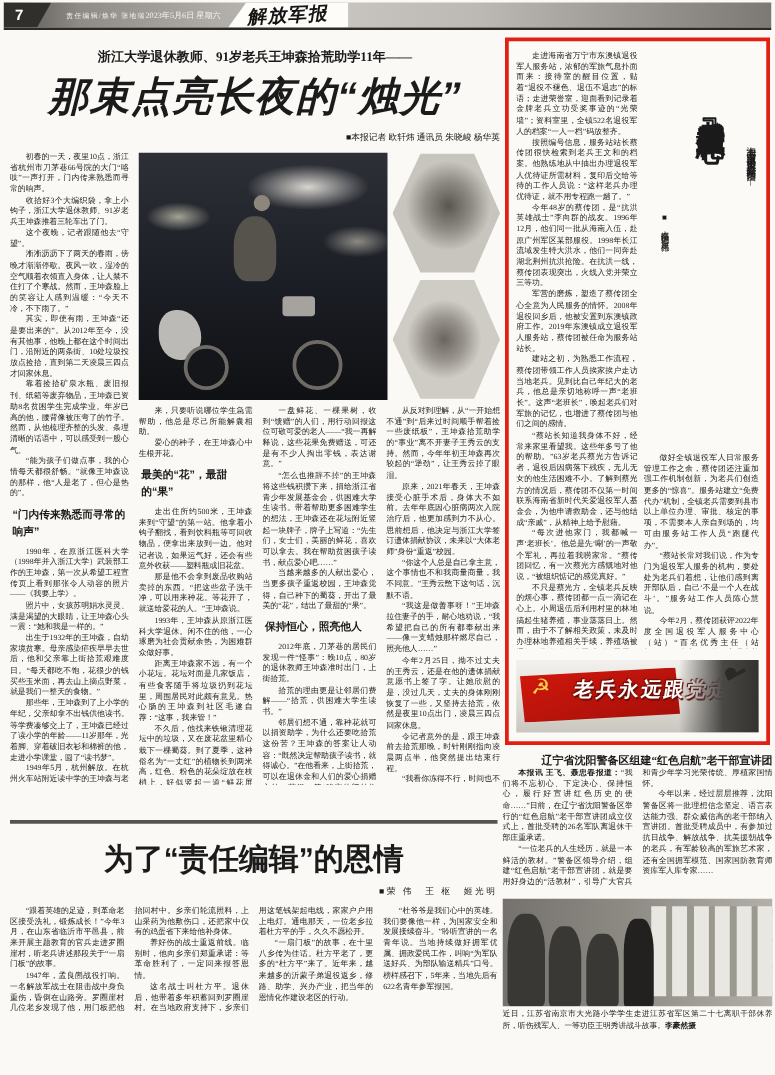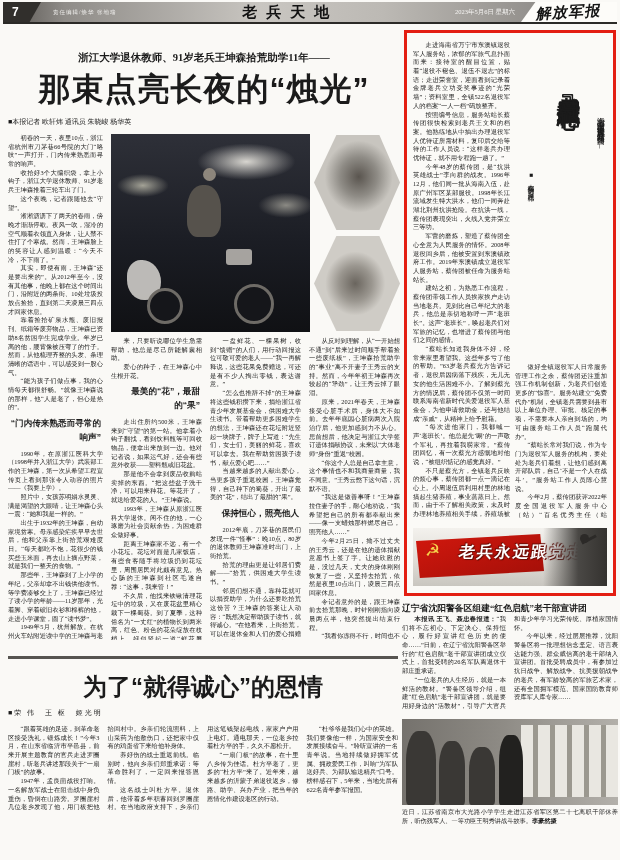--- a/index.html
+++ b/index.html
@@ -15,27 +15,27 @@
   .sectiontitle{flex:1;text-align:center;font-family:"Liberation Sans",sans-serif;font-weight:900;
        font-size:15px;letter-spacing:9px;text-indent:9px;color:#121212;white-space:nowrap;}
   .date{font-size:6.5px;color:#f6f5f3;margin-right:6px;white-space:nowrap;}
   .masthead{width:96px;height:20px;background:#fdfcf9;clip-path:polygon(15% 0,100% 0,100% 100%,0 100%);
        display:flex;align-items:center;justify-content:center;}
   .masthead span{font-weight:bold;font-size:15px;transform:skewX(-12deg) rotate(-3deg);letter-spacing:1px;color:#151515;}
   
   .bodytext{font-size:6.3px;line-height:1.38;text-align:justify;overflow:hidden;}
   .bodytext p{margin:0;text-indent:2em;}
   .subhead{font-family:"Liberation Sans",sans-serif;font-weight:bold;font-size:8.6px;line-height:1.6;
-       text-align:right;margin:5px 2px;text-indent:0 !important;}
-  
-  .main{position:absolute;left:8px;top:44px;width:392px;height:626px;overflow:hidden;}
+       text-align:left;margin:5px 2px;text-indent:0 !important;}
+  
+  .main{position:absolute;left:8px;top:32px;width:392px;height:626px;overflow:hidden;}
   .kicker{text-align:center;font-weight:bold;font-size:10.5px;margin:7px 0 2px;}
   .headline1{text-align:center;font-family:"Liberation Sans",sans-serif;font-weight:900;
-       font-size:32px;letter-spacing:1px;margin:3px 0 5px;white-space:nowrap;}
-  .byline1{text-align:left;font-size:7px;margin-bottom:7px;}
+       font-size:32px;letter-spacing:1px;margin:3px 0 5px;white-space:nowrap;font-style:italic;}
+  .byline1{text-align:right;font-size:7px;margin-bottom:7px;}
   .grid{display:grid;grid-template-columns:95px 1fr 1fr 1fr;grid-template-rows:198px 1fr;
        column-gap:8px;row-gap:5px;height:506px;overflow:hidden;}
   .colA{grid-row:1/3;grid-column:1;}
   .photo-wrap{grid-column:2/5;grid-row:1;display:flex;gap:4px;}
   .photo-night{flex:1;position:relative;overflow:hidden;background:
        radial-gradient(70px 26px at 68% 14%,#d8d6d0 0%,rgba(216,214,208,.2) 55%,transparent 70%),
        radial-gradient(36px 16px at 16% 26%,#a3a296 0%,transparent 72%),
        radial-gradient(40px 18px at 88% 36%,#8b8a84 0%,transparent 70%),
        linear-gradient(180deg,#2e3038 0%,#1b1d24 55%,#101114 100%);}
   .rider{position:absolute;left:38%;top:26%;width:34px;height:52px;background:#56524c;border-radius:45% 45% 30% 30%;}
@@ -45,21 +45,21 @@
   .w1{left:18%;} .w2{left:62%;width:34px;height:34px;}
   .basket{position:absolute;left:58%;bottom:34%;width:26px;height:16px;background:#c9c6bf;border-radius:3px;opacity:.8;}
   .hexcol{width:86px;display:flex;flex-direction:column;gap:4px;}
   .hex{flex:1;clip-path:polygon(26% 1%,76% 1%,100% 50%,76% 99%,26% 99%,0 50%);
        background:radial-gradient(34px 36px at 52% 44%,#5a554f 0%,#8f8c86 55%,#c8c5bf 100%);}
   .hex.h2{background:radial-gradient(30px 32px at 48% 50%,#6a655e 0%,#9a968f 55%,#cfccc6 100%);}
   
   .divider{position:absolute;left:8px;top:656px;width:390px;height:3px;background:#565450;}
   .door{position:absolute;left:8px;top:663px;width:390px;height:197px;overflow:hidden;}
   .headline3{text-align:center;font-family:"Liberation Sans",sans-serif;font-weight:900;font-size:24px;margin:8px 0 5px;}
-  .byline3{text-align:left;font-size:7px;letter-spacing:2px;margin-bottom:7px;}
+  .byline3{text-align:right;font-size:7px;letter-spacing:2px;margin-bottom:7px;}
   .doorcols{column-count:4;column-gap:8px;height:126px;overflow:hidden;}
   
   .redbox{position:absolute;left:404px;top:30px;width:212px;height:566px;border:3px solid #e31e12;
        background:#fbfaf7;box-sizing:border-box;}
   .redinner{position:relative;width:100%;height:100%;}
   .v1{position:absolute;left:6px;top:8px;width:97px;height:478px;}
   .v2{position:absolute;left:108px;top:330px;width:92px;height:156px;}
   .vhead{position:absolute;right:28px;top:45px;height:295px;writing-mode:vertical-rl;
        font-family:"Liberation Sans",sans-serif;font-weight:900;font-size:23px;letter-spacing:1px;}
   .vsub{position:absolute;right:8px;top:78px;height:215px;writing-mode:vertical-rl;font-size:7.8px;letter-spacing:1px;}
@@ -70,21 +70,21 @@
        clip-path:polygon(0 16%,97% 0,100% 84%,3% 100%);}
   .emblem{position:absolute;left:12px;top:12px;font-size:17px;color:#f5d24b;font-family:"DejaVu Sans",sans-serif;}
   .banner-text{position:absolute;left:46px;top:14px;font-weight:bold;font-size:16px;letter-spacing:2px;
        color:#fff;transform:skewX(-8deg);text-shadow:1px 1px 0 #6b0e07,-1px -1px 0 #6b0e07,0 0 2px #6b0e07;white-space:nowrap;}
   .soldiers{position:absolute;right:0;top:0;bottom:0;width:64px;
        background:linear-gradient(90deg,transparent 0%,#4a4845 55%,#34322f 100%);}
   .soldier-head{position:absolute;right:18px;top:6px;width:9px;height:9px;border-radius:50%;background:#2c2a28;}
   .soldier-arm{position:absolute;right:10px;top:10px;width:16px;height:3px;background:#2c2a28;transform:rotate(-28deg);}
   
   .lect{position:absolute;left:402px;top:601px;width:216px;height:259px;overflow:hidden;}
-  .kicker2{font-weight:bold;font-size:8.8px;text-align:left;margin-top:2px;white-space:nowrap;}
+  .kicker2{font-weight:bold;font-size:8.8px;text-align:right;margin-top:2px;white-space:nowrap;}
   .headline2{font-family:"Liberation Sans",sans-serif;font-weight:900;font-size:18px;text-align:center;margin:4px 0 6px;white-space:nowrap;}
   .lectcols{column-count:2;column-gap:8px;height:100px;overflow:hidden;}
   .lectcols .runin{font-weight:bold;}
   .photo2{margin-top:4px;height:86px;position:relative;overflow:hidden;
        background:linear-gradient(90deg,#75726d 0%,#8d8a84 45%,#b3b0aa 100%);}
   .wall{position:absolute;right:0;top:6px;bottom:8px;width:45%;
        background:repeating-linear-gradient(90deg,#e9e7e1 0 12px,#9b988f 12px 17px),
                   repeating-linear-gradient(0deg,rgba(120,117,110,.9) 0 3px,transparent 3px 22px);}
   .kid{position:absolute;bottom:0;width:26px;height:62px;background:#3a3835;border-radius:40% 40% 8% 8%;}
   .k1{left:2%;height:74px;width:30px;} .k2{left:17%;height:64px;} .k3{left:31%;height:58px;}
@@ -95,21 +95,20 @@
 </head>
 <body>
 
 <div class="page">
 
   <div class="hdr">
     <div class="pagenum">
       <span>7</span>
     </div>
     <span class="editor">责任编辑/焕华 张地瑞</span>
-    <div class="sectiontitle">老兵天地</div>
     <span class="date">2023年5月6日 星期六</span>
     <div class="masthead">
       <span>解放军报</span>
     </div>
   </div>
 
   <div class="main">
     <div class="kicker">浙江大学退休教师、91岁老兵王坤森拾荒助学11年——</div>
     <div class="headline1">那束点亮长夜的“烛光”</div>
     <div class="byline1">■本报记者 欧轩炜 通讯员 朱晓峻 杨华英</div>
@@ -146,21 +145,21 @@
       <div class="bodytext">
         <div style="display:contents"><p>从反对到理解，从“一开始想不通”到“后来过时间顺手帮着捡一些废纸板”，王坤森拾荒助学的“事业”离不开妻子王秀云的支持。然而，今年年初王坤森再次较起的“犟劲”，让王秀云掉了眼泪。</p><p>原来，2021年春天，王坤森接受心脏手术后，身体大不如前。去年年底因心脏病两次入院治疗后，他更加感到力不从心。思前想后，他决定与浙江大学签订遗体捐献协议，未来以“大体老师”身份“重返”校园。</p><p>“你这个人总是自己拿主意，这个事情也不和我商量商量，我不同意。”王秀云憋下这句话，沉默不语。</p><p>“我这是做善事呀！”王坤森拉住妻子的手，耐心地劝说，“我希望把自己的所有都奉献出来——像一支蜡烛那样燃尽自己，照亮他人……”</p><p>今年2月25日，拗不过丈夫的王秀云，还是在他的遗体捐献意愿书上签了字。让她欣慰的是，没过几天，丈夫的身体刚刚恢复了一些，又坚持去拾荒，依然是夜里10点出门，凌晨三四点回家休息。</p><p>令记者意外的是，跟王坤森前去拾荒那晚，时针刚刚指向凌晨两点半，他突然提出结束行程。</p><p>“我看你冻得不行，时间也不早了，咱们回去吧。”</p></div>
         
       </div>
     </div>
   </div>
 
   <div class="divider"></div>
 
   <div class="door">
-    <div class="headline3">为了“就得诚心”的恩情</div>
+    <div class="headline3">为了“责任编辑”的恩情</div>
     <div class="byline3">■荣 伟　王 枢　姬光明</div>
     <div class="doorcols bodytext">
         <p>“跟着英雄的足迹，到革命老区接受洗礼，锻炼成长！”今年3月，在山东省临沂市平邑县，前来开展主题教育的官兵走进罗圈崖村，听老兵讲述那段关于“一扇门板”的故事。</p>
         <p>1947年，孟良崮战役打响。一名解放军战士在阻击战中身负重伤，昏倒在山路旁。罗圈崖村几位老乡发现了他，用门板把他抬回村中。乡亲们轮流照料，上山采药为他敷伤口，还把家中仅有的鸡蛋省下来给他补身体。</p>
         <p>养好伤的战士重返前线。临别时，他向乡亲们郑重承诺：等革命胜利了，一定回来报答恩情。</p>
         <p>这名战士叫杜方平。退休后，他带着多年积蓄回到罗圈崖村。在当地政府支持下，乡亲们用这笔钱架起电线，家家户户用上电灯。通电那天，一位老乡拉着杜方平的手，久久不愿松开。</p>
         <p>“一扇门板”的故事，在十里八乡传为佳话。杜方平老了，更多的“杜方平”来了。近年来，越来越多的沂蒙子弟退役返乡，修路、助学、兴办产业，把当年的恩情化作建设老区的行动。</p>
         <p>“杜爷爷是我们心中的英雄。我们要像他一样，为国家安全和发展接续奋斗。”聆听宣讲的一名青年说。当地持续做好拥军优属、拥政爱民工作，叫响“为军队送好兵、为部队输送精兵”口号。榜样感召下，5年来，当地先后有622名青年参军报国。</p>
       </div>
   </div>

